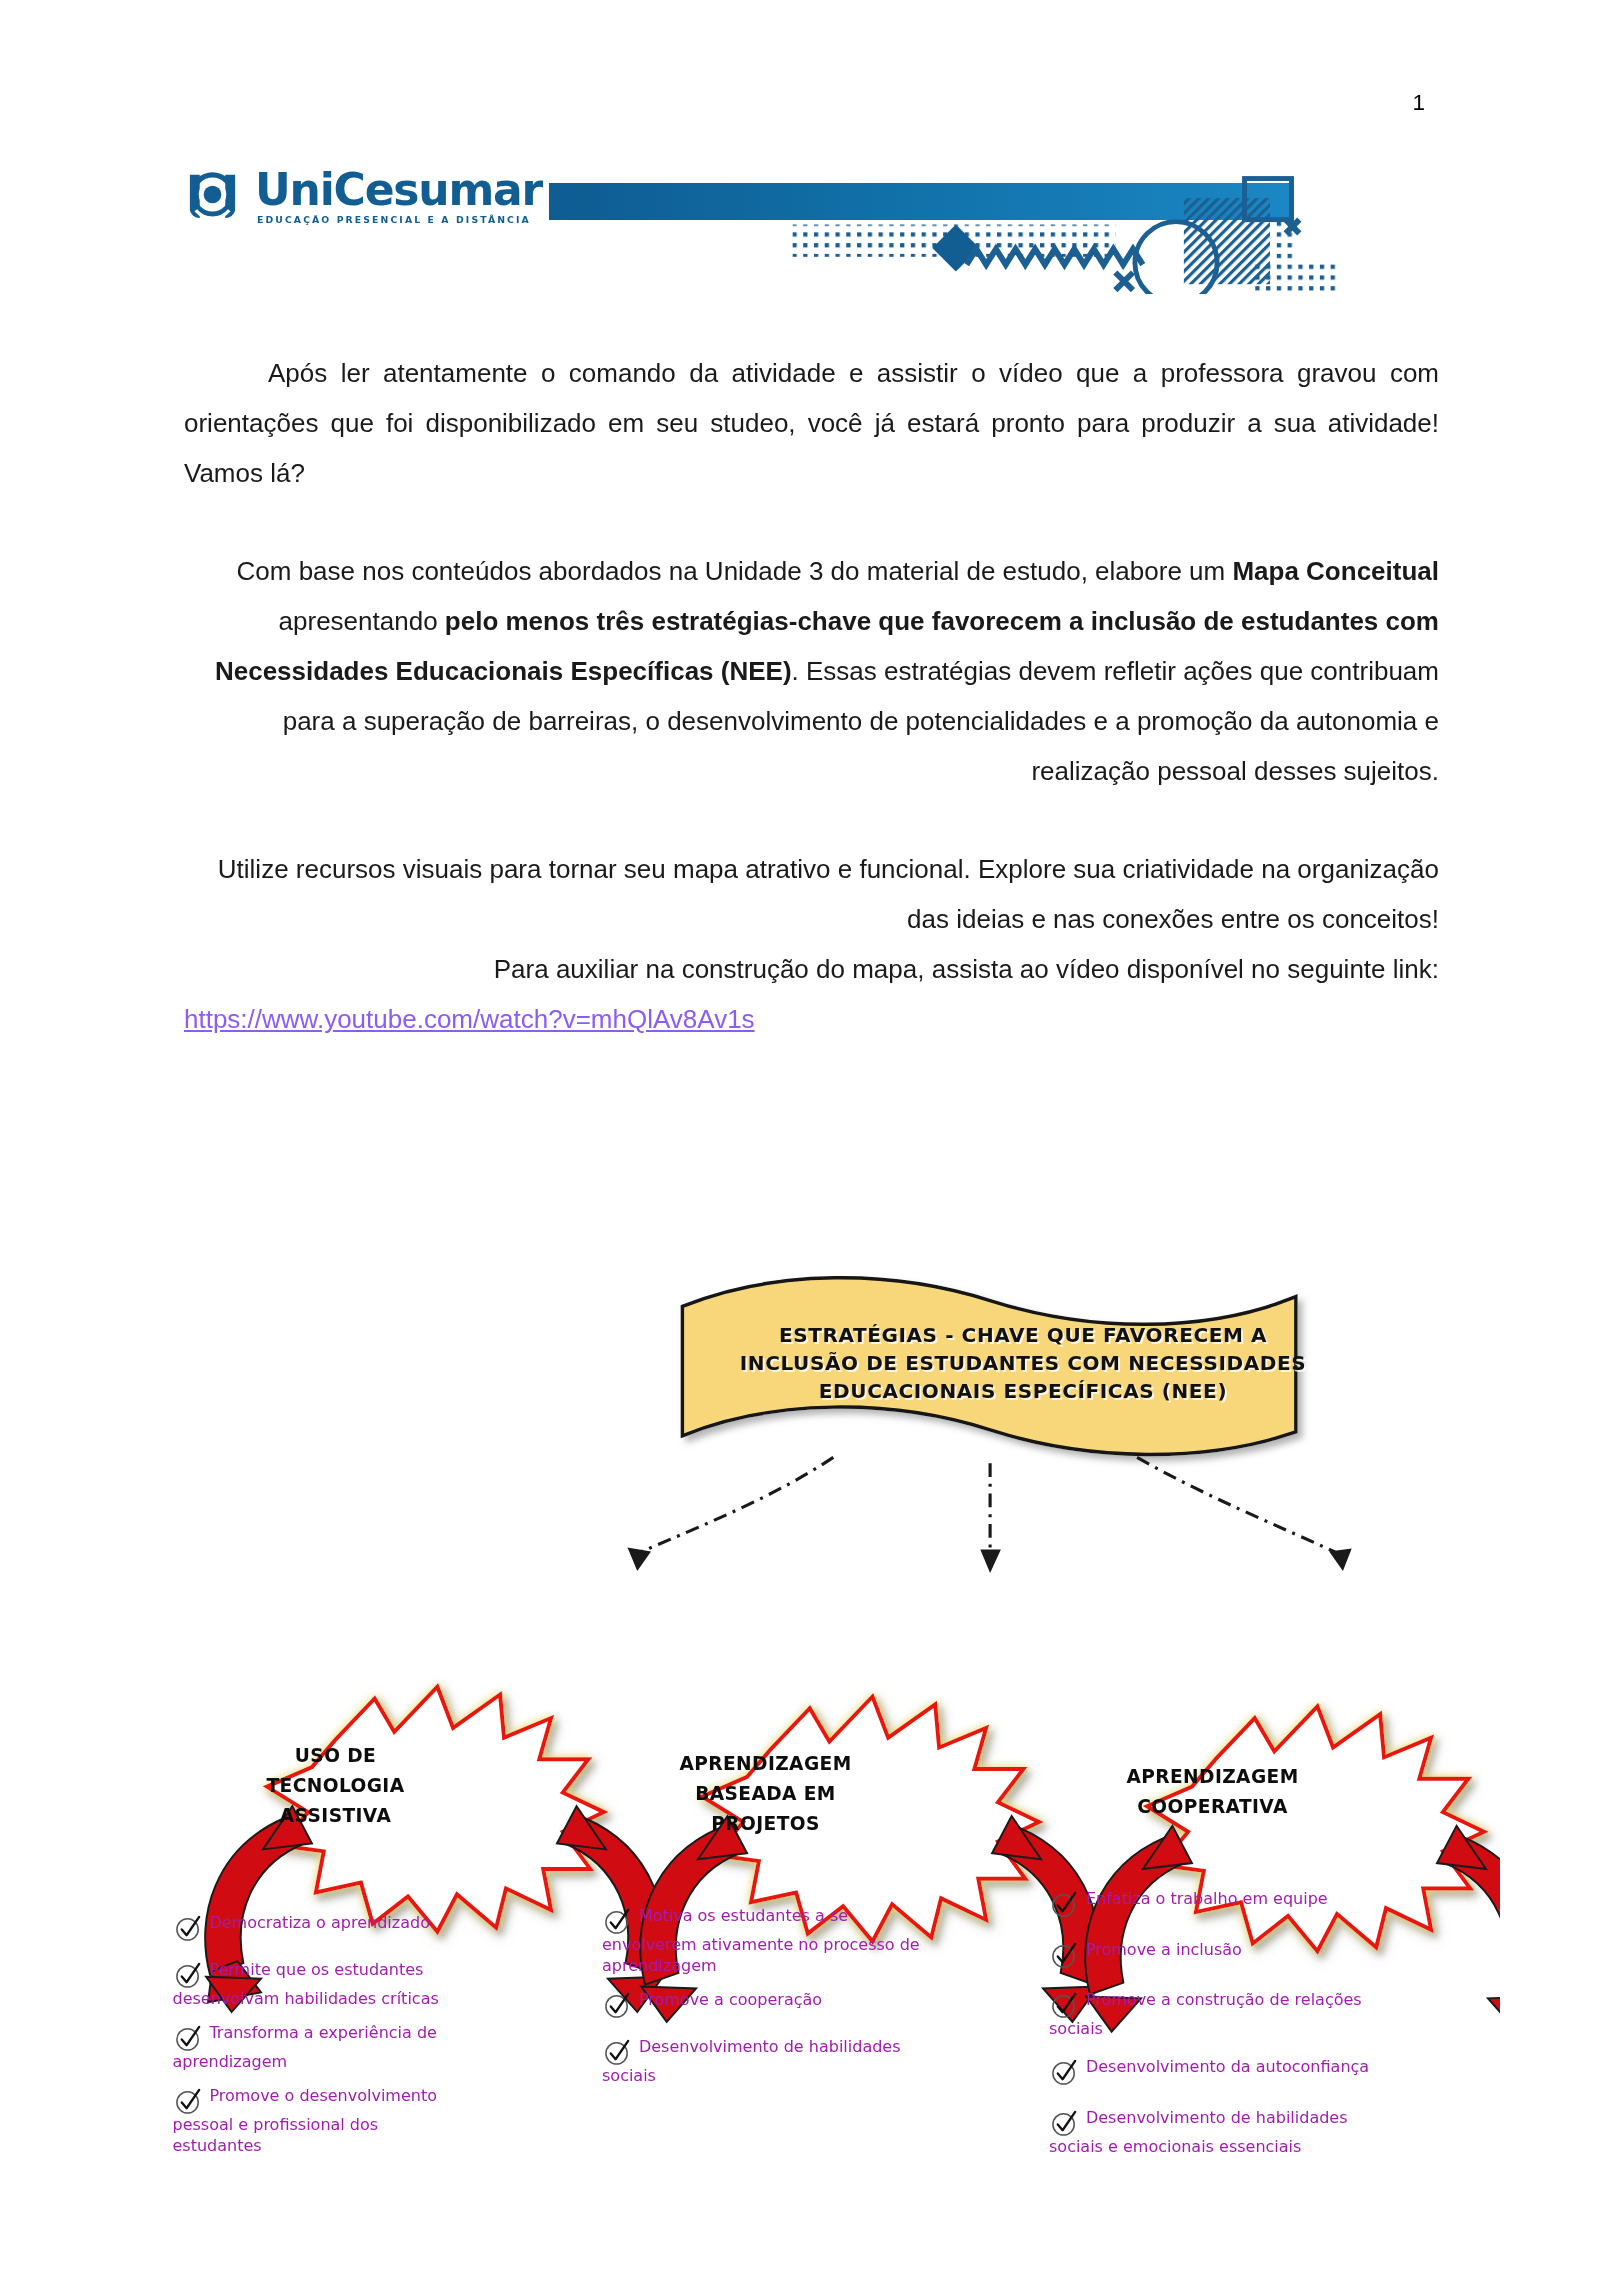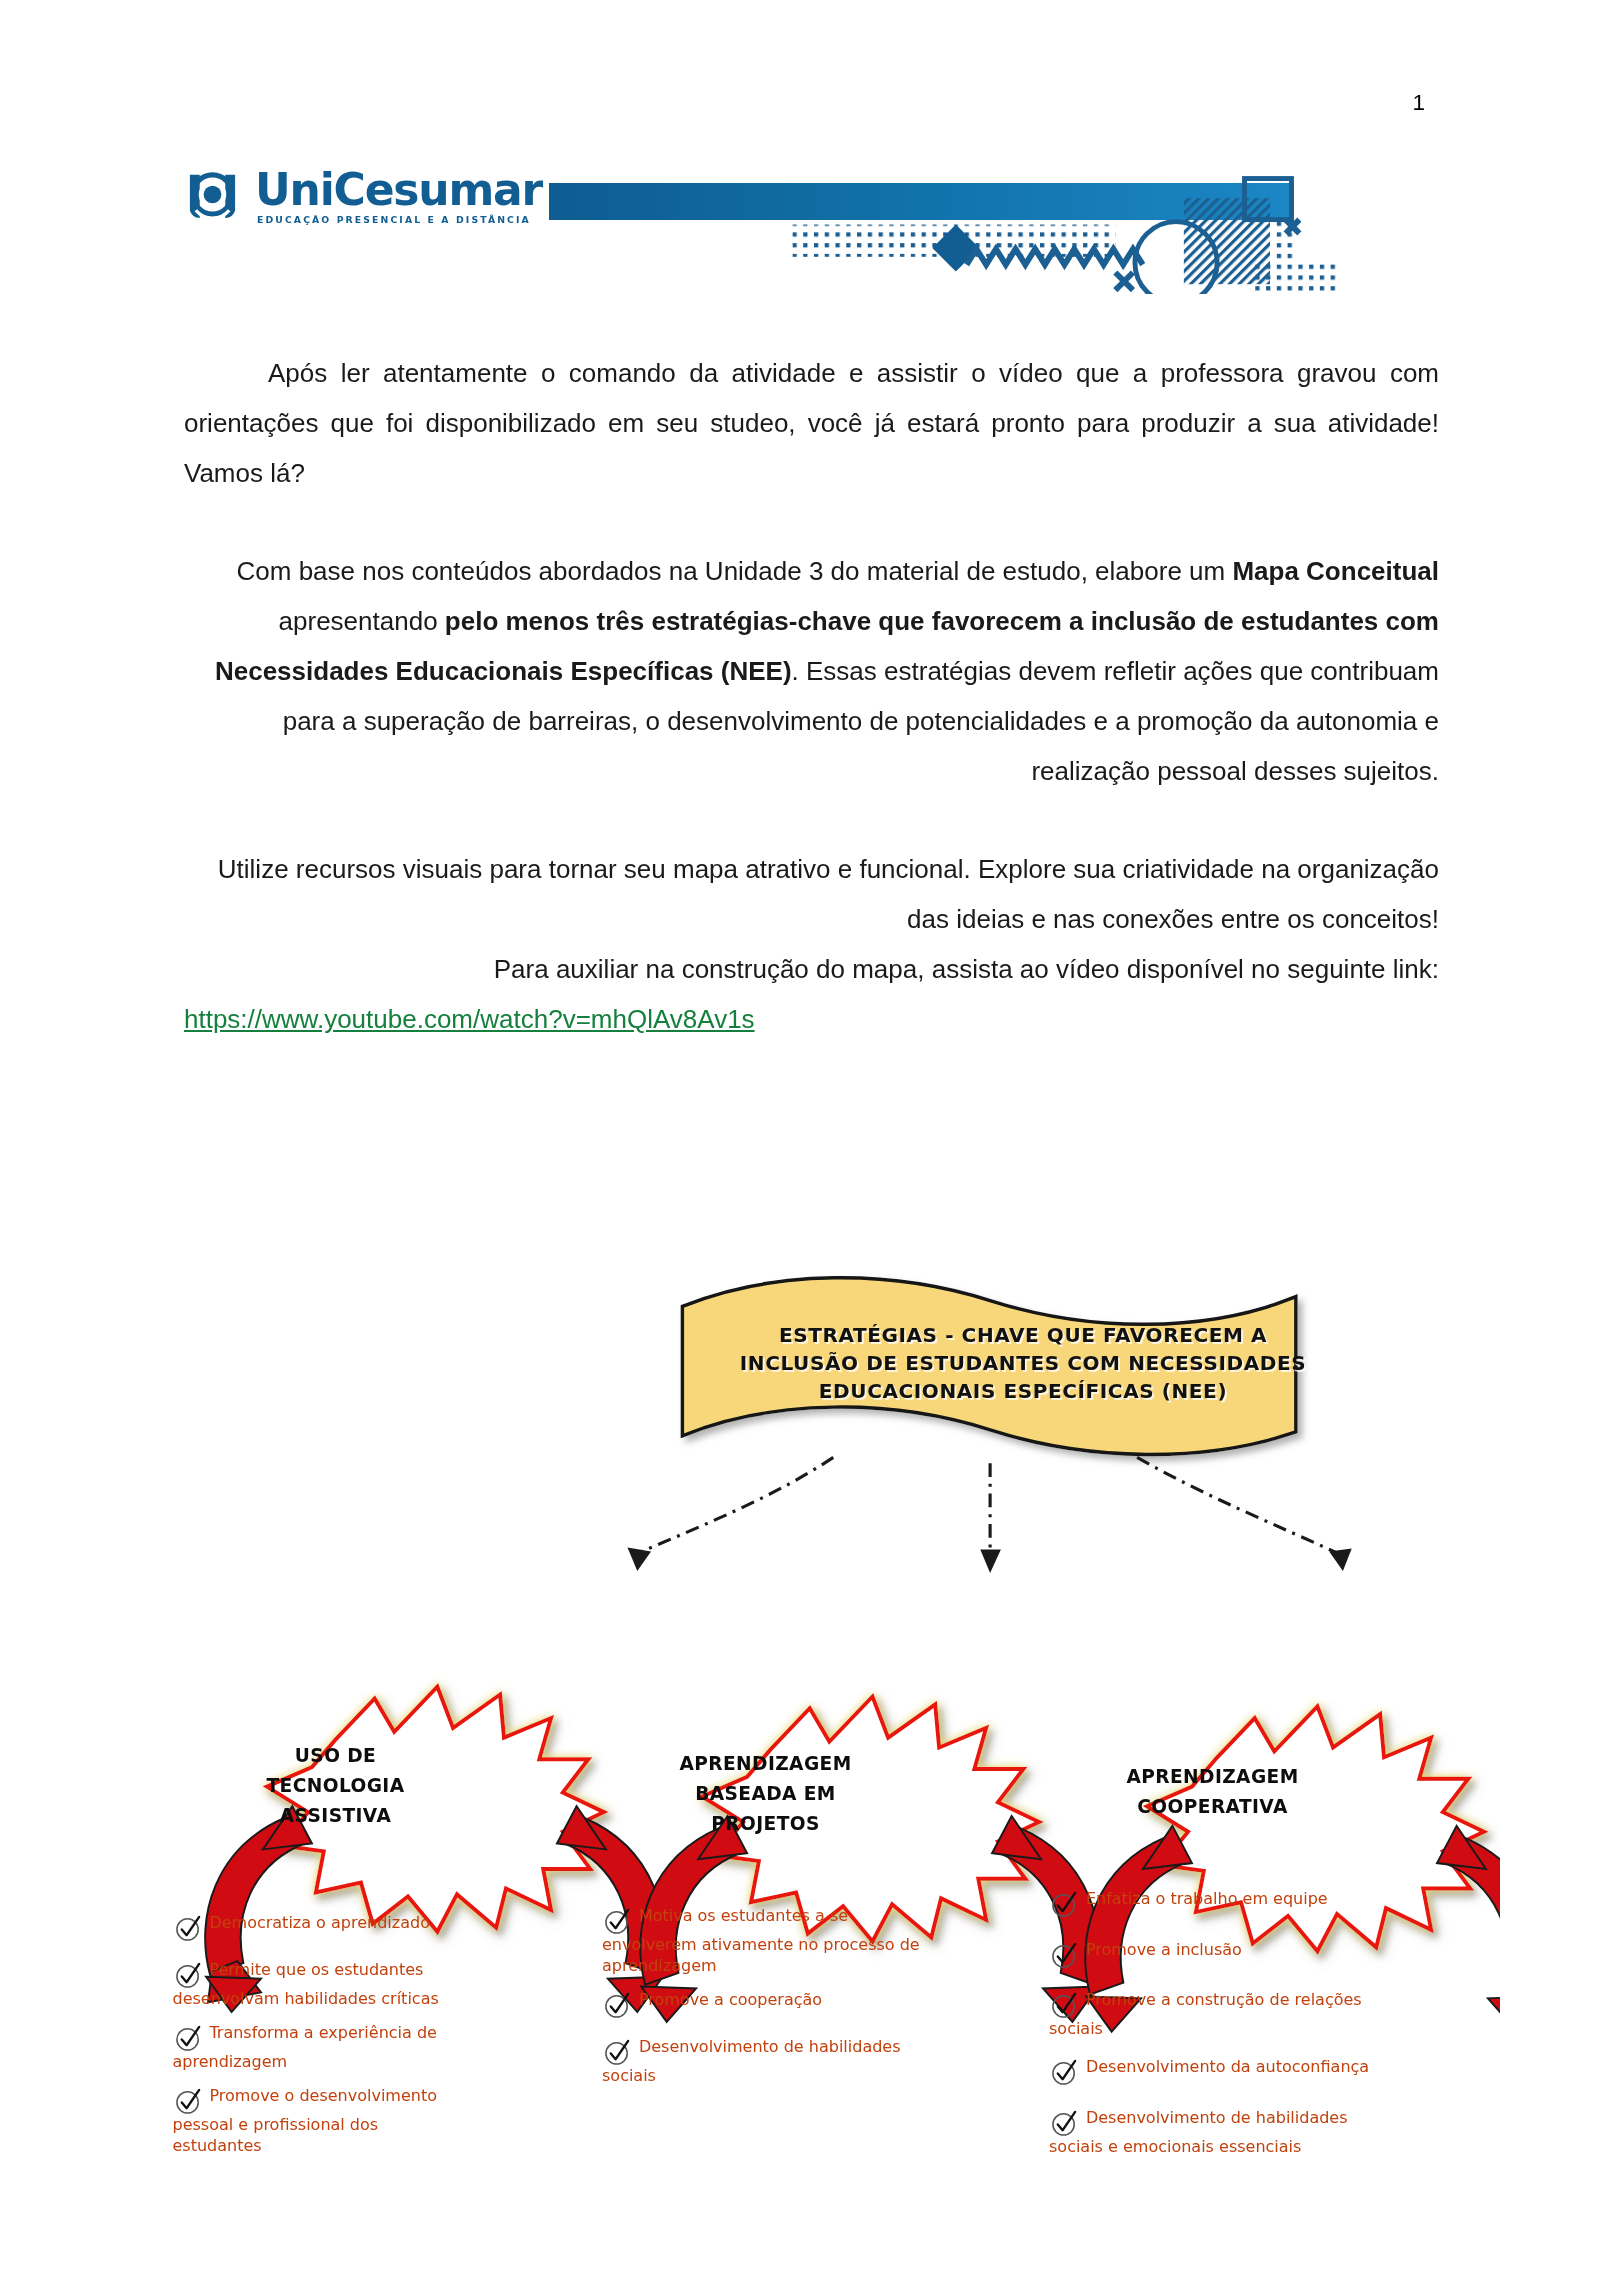--- a/index.html
+++ b/index.html
@@ -102,21 +102,21 @@
     font-family: "Liberation Sans", sans-serif;
     text-align: right;
   }
   p.justified {
     text-align: justify;
     text-indent: 84px;
   }
   p.spaced { margin-top: 48px; }
   .b { font-weight: bold; }
   .link {
-    color: #15803d;
+    color: #8b5cf6;
     text-decoration: underline;
     font-size: 26px;
     line-height: 50px;
   }
 
   .section-title {
     margin: 0;
     margin-top: 55px;
     text-align: center;
     font-size: 27.4px;
@@ -163,21 +163,21 @@
   }
   .star-label.s1 { left: 76px;  top: 511px; width: 225px; }
   .star-label.s2 { left: 496px; top: 519px; width: 245px; }
   .star-label.s3 { left: 943px; top: 532px; width: 245px; }
 
   .bullets {
     position: absolute;
     font-family: "DejaVu Sans", sans-serif;
     font-size: 16px;
     line-height: 20.6px;
-    color: #c2410c;
+    color: #a21caf;
   }
   .bullets.c1 { left: 25.5px;  top: 683px; width: 294px; }
   .bullets.c2 { left: 455px; top: 676px; width: 323px; }
   .bullets.c3 { left: 902px; top: 659px; width: 338px; }
 
   .bullet-row {
     display: block;
     margin-bottom: 13.7px;
     position: relative;
     min-height: 33px;

